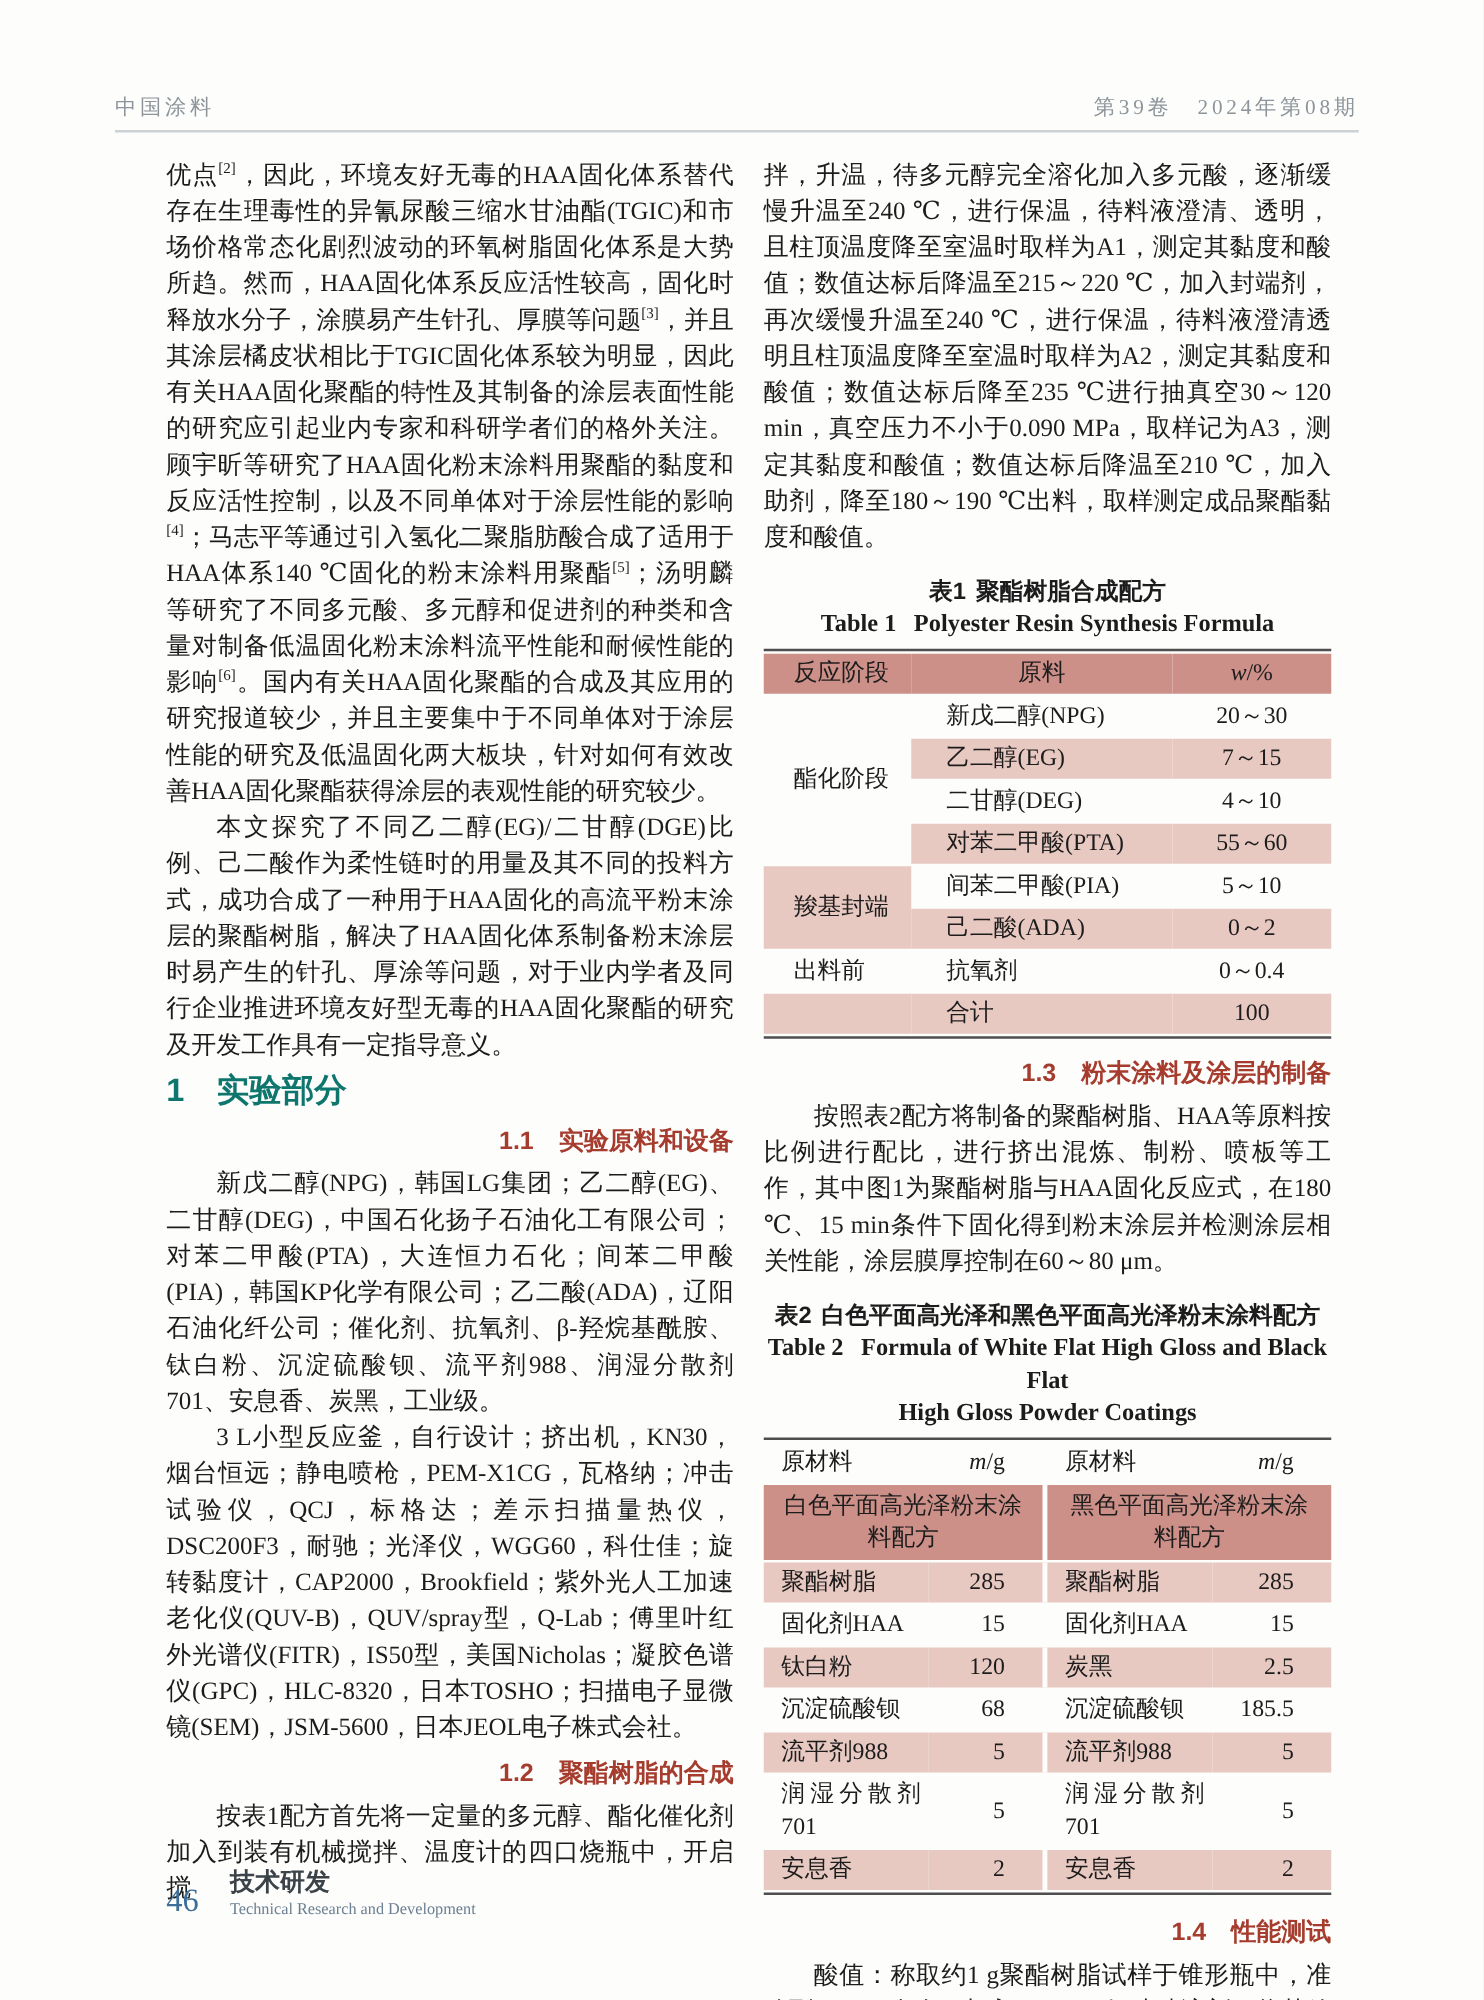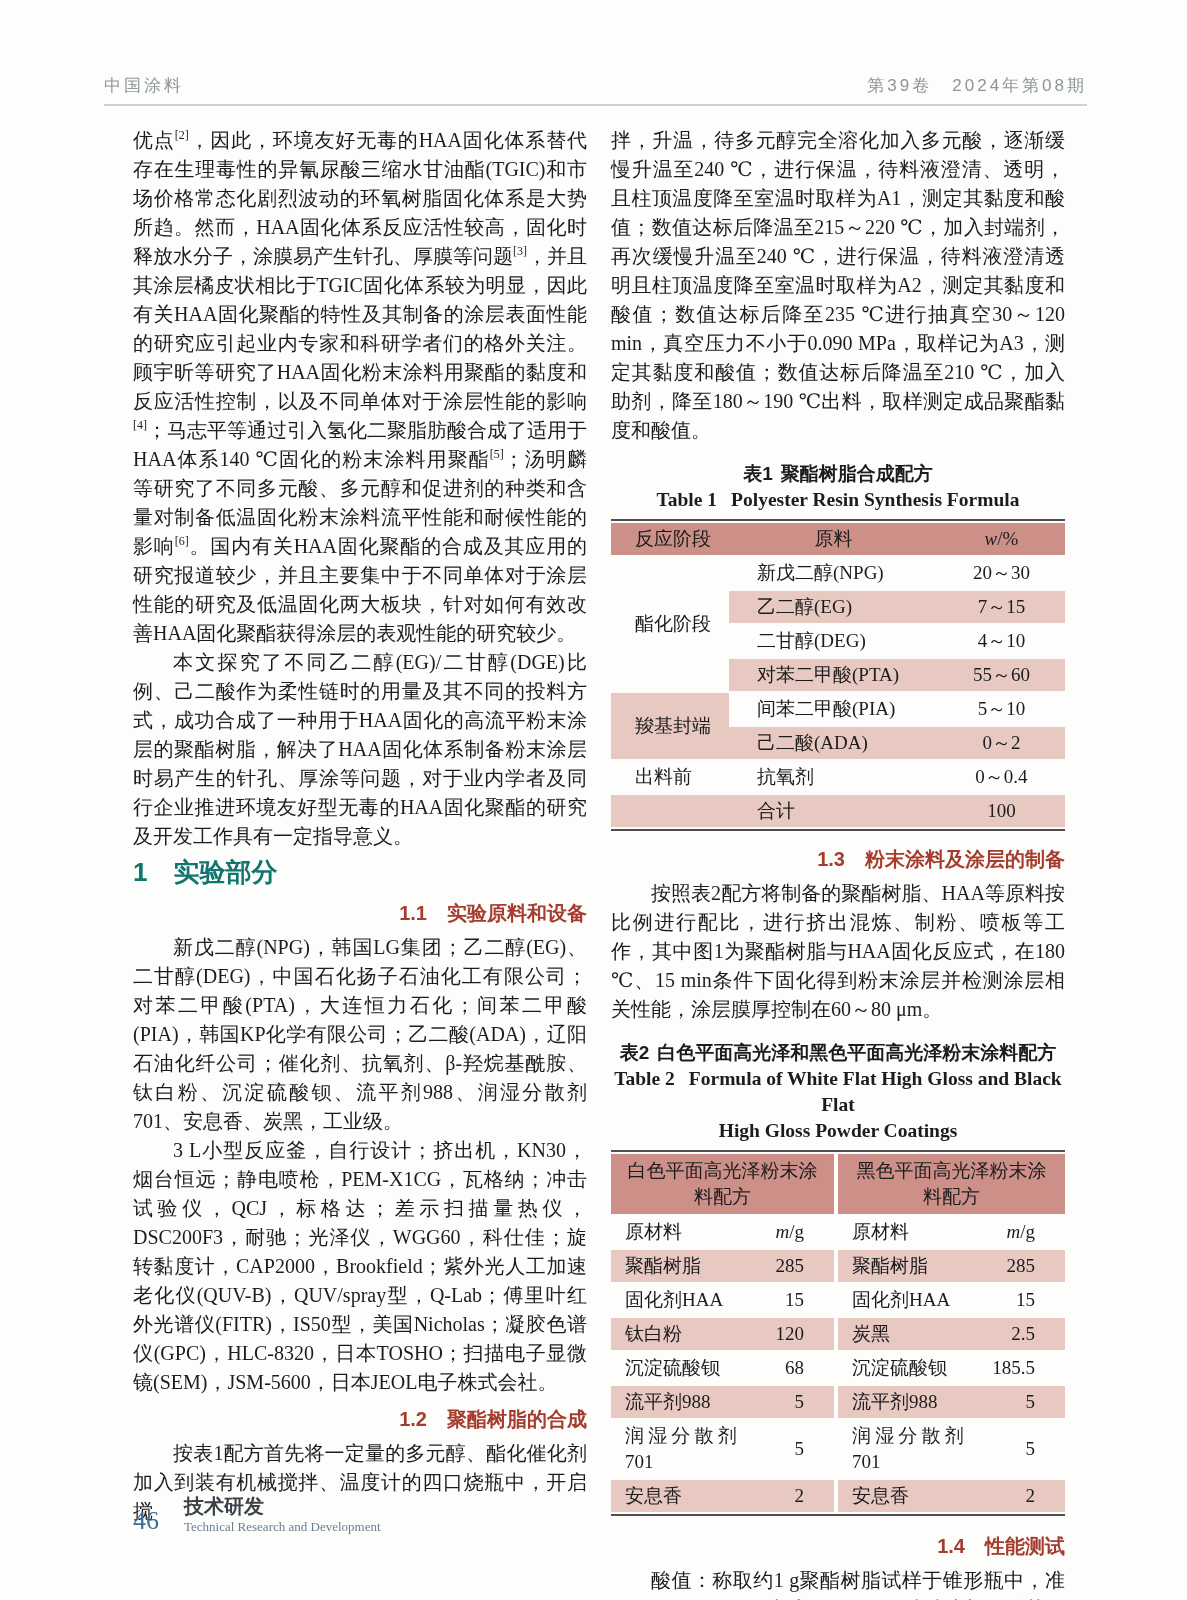--- a/index.html
+++ b/index.html
@@ -3,24 +3,24 @@
 <meta charset="utf-8">
 <style>
   html,body { margin:0; padding:0; background:#e9e9e9; }
   .page {
     position:relative; width:1187px; height:1600px; margin:0 auto;
     background:#fdfdfc; overflow:hidden;
     font-family:"Liberation Serif","DejaVu Serif",serif; color:#1c1c1c;
   }
   
   .running-head {
-    position:absolute; top:74px; left:104px; right:100px;
+    position:absolute; top:74px; left:92px; right:100px;
     display:flex; justify-content:space-between; align-items:flex-end;
     border-bottom:2px solid #ccd1d5; padding-bottom:7px;
-    font-family:Liberation Sans, sans-serif;
+    font-family:Liberation Serif, serif;
     color:#8d959b; font-size:17px; letter-spacing:3px;
   }
   
   .columns {
     position:absolute; top:126px; left:133px; right:122px;
     display:flex; gap:24px;
   }
   .col { flex:1; min-width:0; font-size:20px; line-height:29px; text-align:justify; }
   .col p { margin:0; text-indent:2em; }
   .col p.noindent { text-indent:0; }
@@ -166,28 +166,28 @@
       <div class="tblwrap">
         <table class="t t2">
           <colgroup>
               <col style="width:29%">
               <col style="width:21%">
               <col style="width:29%">
               <col style="width:21%">
             </colgroup>
           <tbody>
               <tr>
-            <td class="hdr th2 divr" colspan="2">白色平面高光泽粉末涂料配方</td>
-            <td class="hdr th2" colspan="2">黑色平面高光泽粉末涂料配方</td>
-          </tr>
-          <tr>
             <td class="mat">原材料</td>
             <td class="val divr"><span class="unit-i">m</span><span>/g</span></td>
             <td class="mat">原材料</td>
             <td class="val"><span class="unit-i">m</span><span>/g</span></td>
+          </tr>
+          <tr>
+            <td class="hdr th2 divr" colspan="2">白色平面高光泽粉末涂料配方</td>
+            <td class="hdr th2" colspan="2">黑色平面高光泽粉末涂料配方</td>
           </tr>
           <tr>
             <td class="mat pink">聚酯树脂</td>
             <td class="val pink divr">285</td>
             <td class="mat pink">聚酯树脂</td>
             <td class="val pink">285</td>
           </tr>
           <tr>
             <td class="mat">固化剂HAA</td>
             <td class="val divr">15</td>

